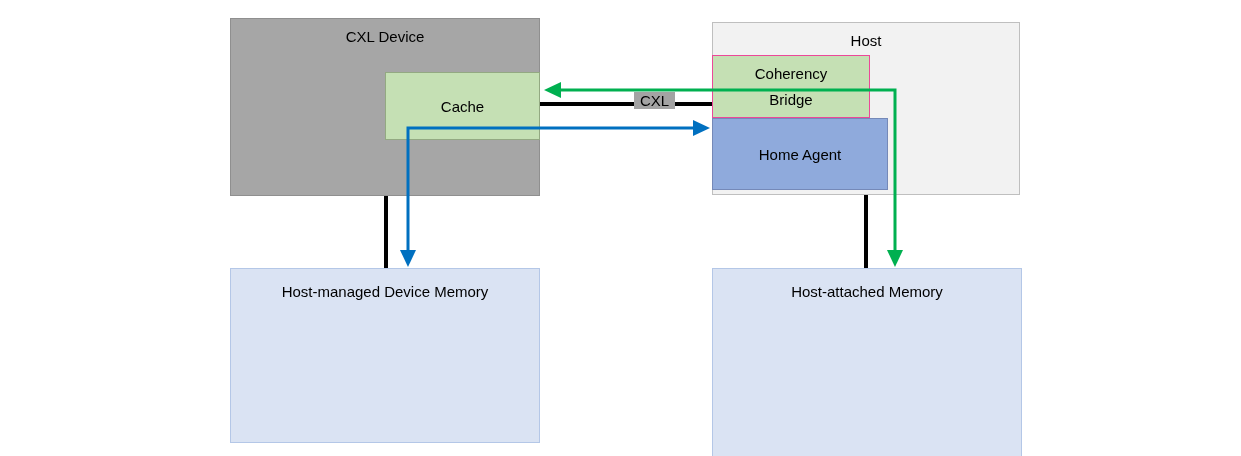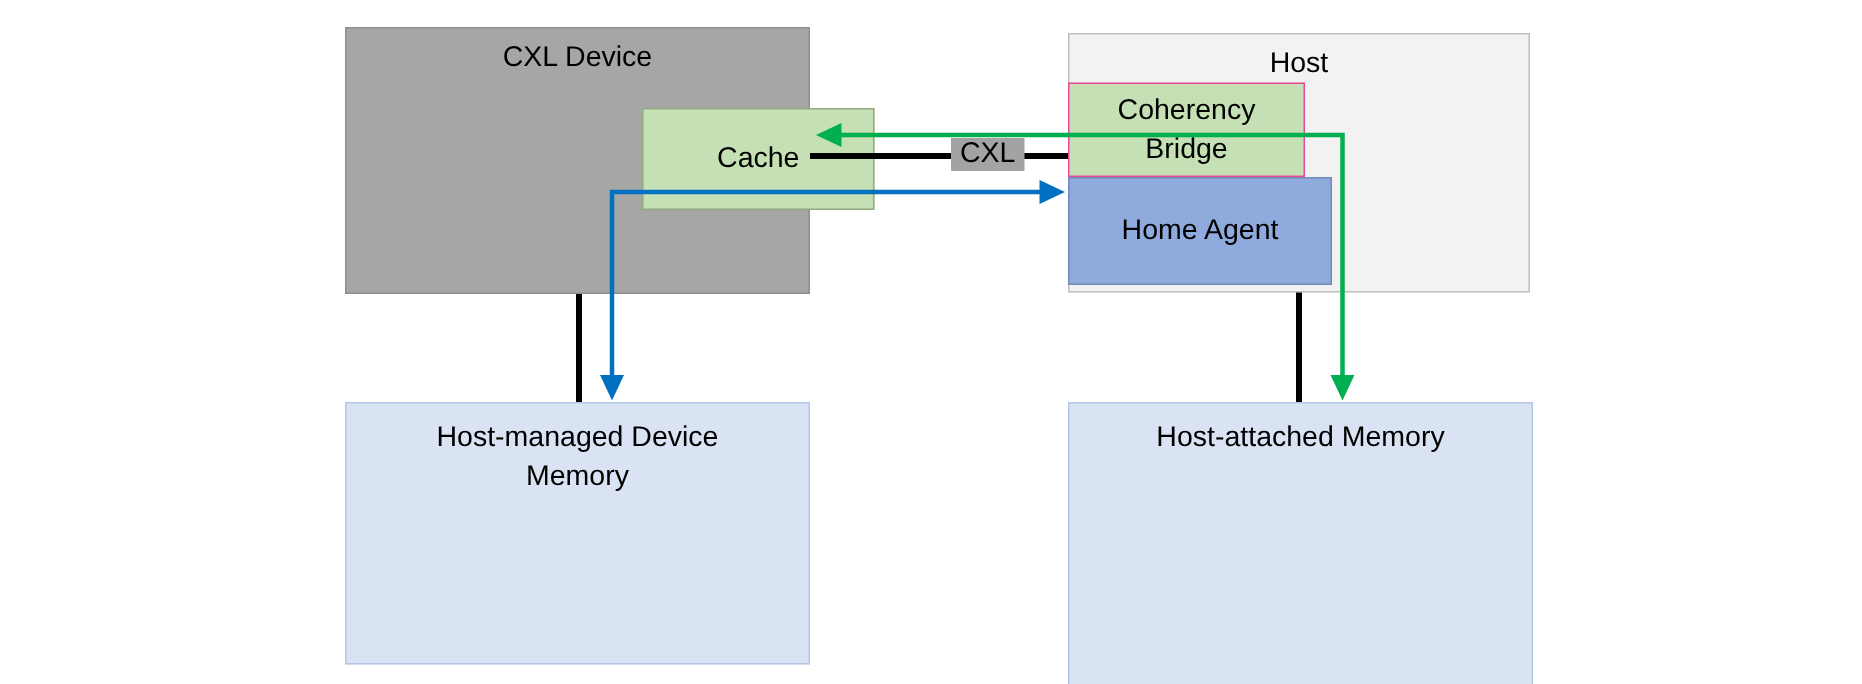--- a/index.html
+++ b/index.html
@@ -8,21 +8,21 @@
     background: #ffffff;
     font-family: "Liberation Sans", sans-serif;
   }
   .canvas {
     position: relative;
     width: 1241px;
     height: 456px;
     background: #ffffff;
     overflow: hidden;
     color: #000000;
-    font-size: 19px;
+    font-size: 15px;
   }
   .box {
     position: absolute;
     box-sizing: border-box;
   }
   .device {
     left: 230px; top: 18px; width: 310px; height: 178px;
     background: #a6a6a6;
     border: 1px solid #8f8f8f;
   }
@@ -35,21 +35,20 @@
     width: 100%;
     text-align: center;
     padding-top: 9px;
   }
   .cache {
     left: 385px; top: 72px; width: 155px; height: 68px;
     background: #c5e0b4;
     border: 1px solid #93a982;
     display: flex; align-items: center; justify-content: center;
     text-align: center;
-    margin-left: 43px;
   }
   .bridge {
     left: 712px; top: 55px; width: 158px; height: 63px;
     background: #c5e0b4;
     border: 1px solid #ec4899;
     display: flex; align-items: center; justify-content: center;
     text-align: center;
     line-height: 26px;
   }
   .bridge .wrap-label { max-width: 105px; display: inline-block; }

